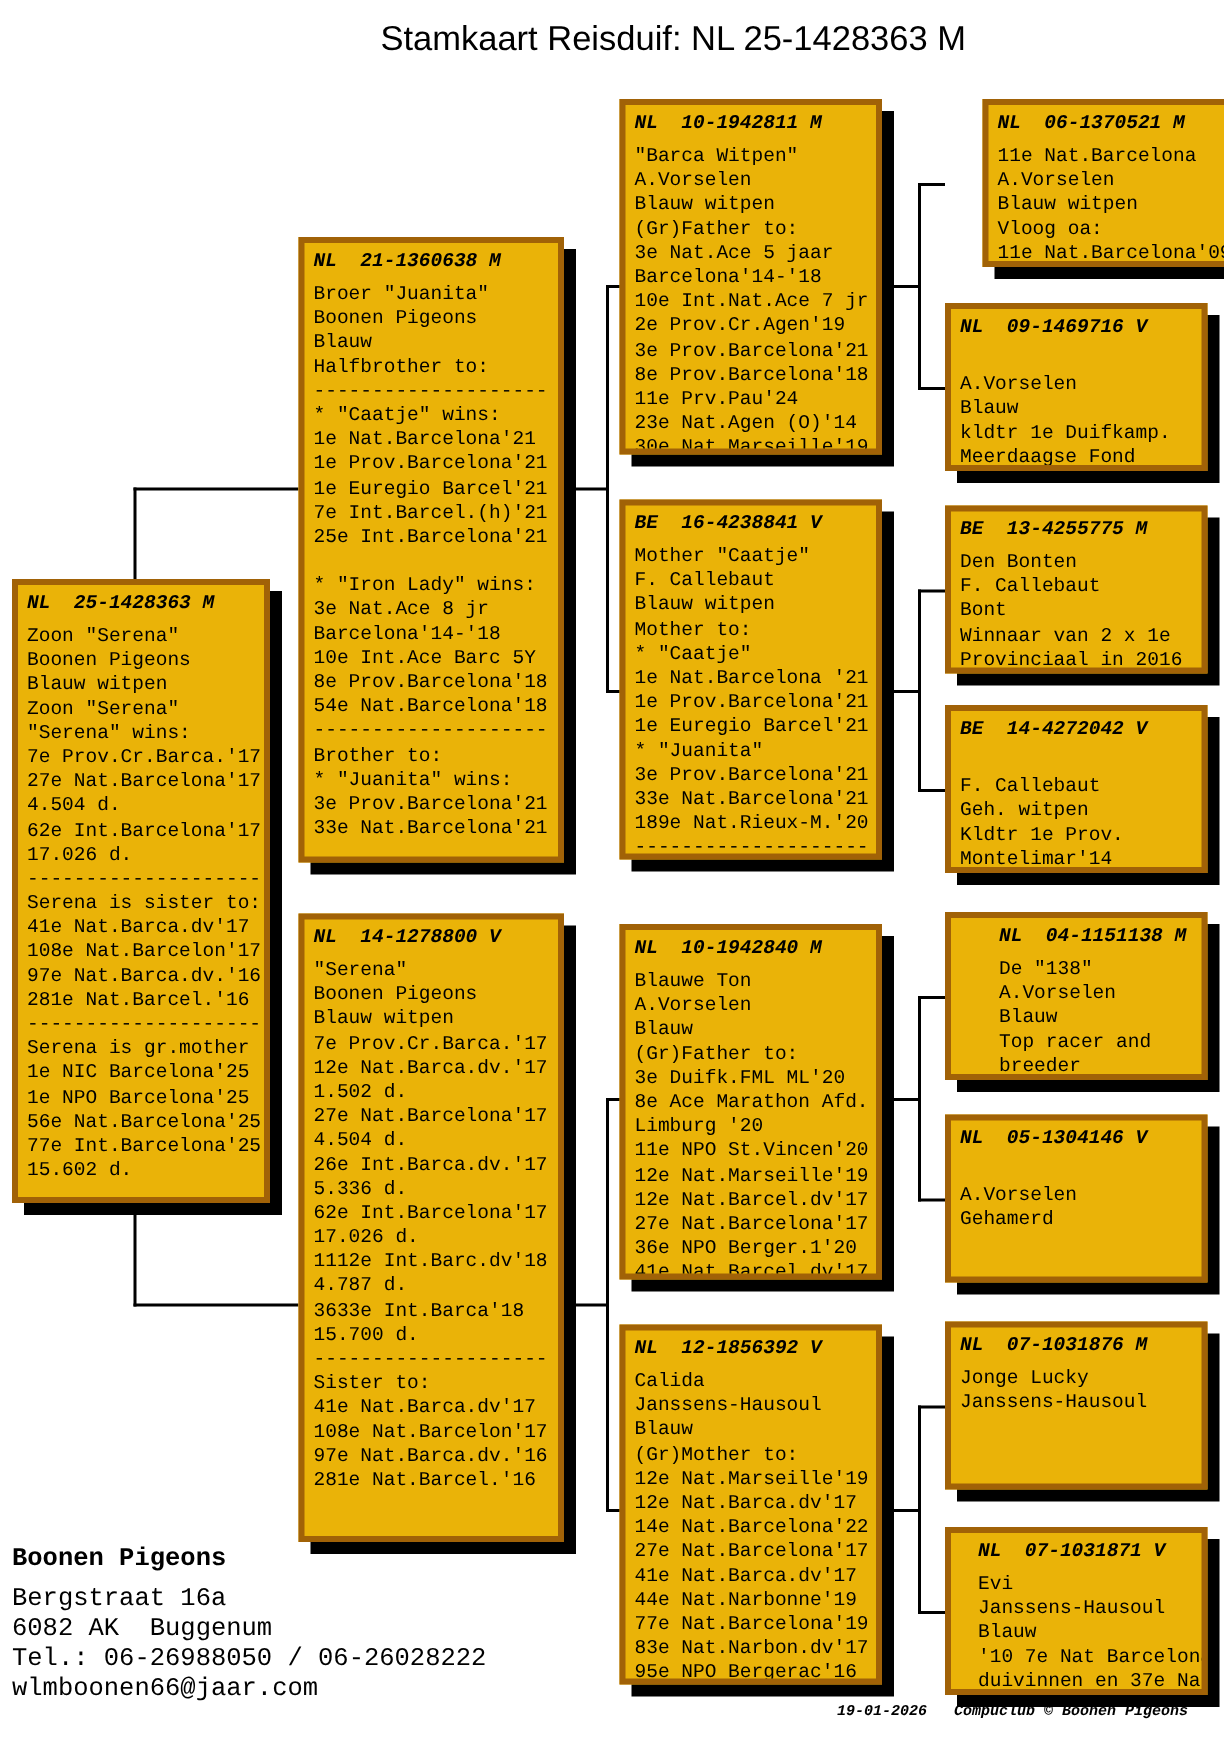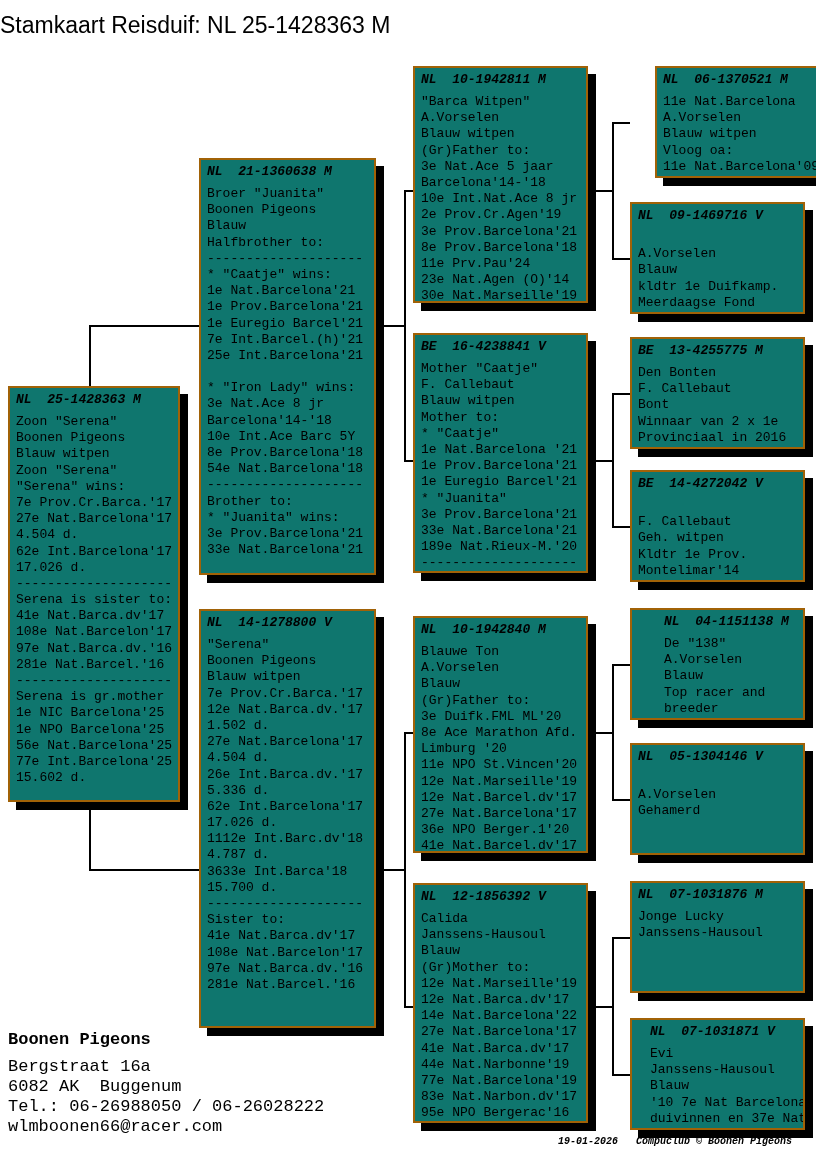--- a/index.html
+++ b/index.html
@@ -2,26 +2,26 @@
 <html><head>
 <meta charset="utf-8">
 <style>
   html,body{margin:0;padding:0;background:#ffffff;}
   body{
     width:816px;height:1172px;position:relative;overflow:hidden;
     font-family:"Liberation Mono","DejaVu Sans Mono",monospace;
     color:#000;
   }
   .title{
-    position:absolute;top:12px;left:0;width:644px;text-align:left;
+    position:absolute;top:12px;left:0;width:644px;text-align:right;
     font-family:"Liberation Sans","DejaVu Sans",sans-serif;
     font-size:23px;font-weight:normal;letter-spacing:0px;
   }
   .pbox{
-    position:absolute;background:#0f766e;border:2px solid #a16207;
+    position:absolute;background:#eab308;border:4px solid #a16207;
     box-shadow:8px 8px 0 0 #000;box-sizing:border-box;
     padding:4px 6px 2px 6px;overflow:hidden;z-index:2;
   }
   .ring{
     font-size:13px;font-weight:bold;font-style:italic;
     white-space:pre;height:17px;margin-bottom:5px;
   }
   .lines .line{
     font-size:13px;line-height:16.2px;height:16.2px;white-space:pre;
   }
@@ -171,21 +171,21 @@
 
 <div class="pbox" style="left:413px;top:66px;width:175px;height:237px;">
   <div class="ring">NL  10-1942811 M</div>
   <div class="lines">
       <div class="line">"Barca Witpen"</div>
       <div class="line">A.Vorselen</div>
       <div class="line">Blauw witpen</div>
       <div class="line">(Gr)Father to:</div>
       <div class="line">3e Nat.Ace 5 jaar</div>
       <div class="line">Barcelona'14-'18</div>
-      <div class="line">10e Int.Nat.Ace 8 jr</div>
+      <div class="line">10e Int.Nat.Ace 7 jr</div>
       <div class="line">2e Prov.Cr.Agen'19</div>
       <div class="line">3e Prov.Barcelona'21</div>
       <div class="line">8e Prov.Barcelona'18</div>
       <div class="line">11e Prv.Pau'24</div>
       <div class="line">23e Nat.Agen (O)'14</div>
       <div class="line">30e Nat.Marseille'19</div>
     </div>
 </div>
 <div class="pbox" style="left:413px;top:333px;width:175px;height:240px;">
   <div class="ring">BE  16-4238841 V</div>
@@ -317,17 +317,17 @@
       <div class="line">duivinnen en 37e Nat</div>
     </div>
 </div>
 
 <div class="footer">
   <div class="owner">Boonen Pigeons</div>
   <div class="addr">
       <div class="line">Bergstraat 16a</div>
       <div class="line">6082 AK  Buggenum</div>
       <div class="line">Tel.: 06-26988050 / 06-26028222</div>
-      <div class="line">wlmboonen66@racer.com</div>
+      <div class="line">wlmboonen66@jaar.com</div>
     </div>
 </div>
 
 <div class="printinfo">19-01-2026   Compuclub © Boonen Pigeons</div>
 
 </body></html>

